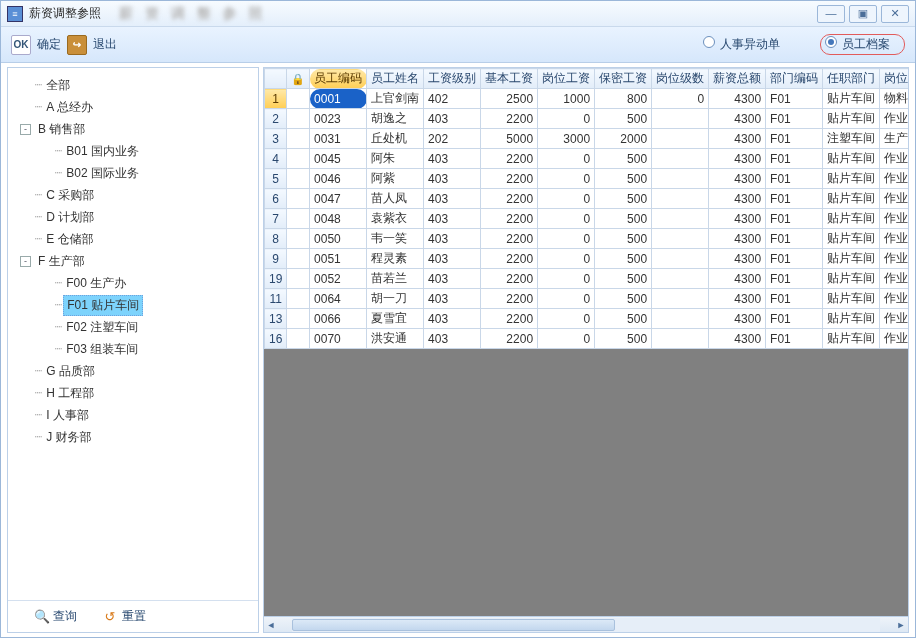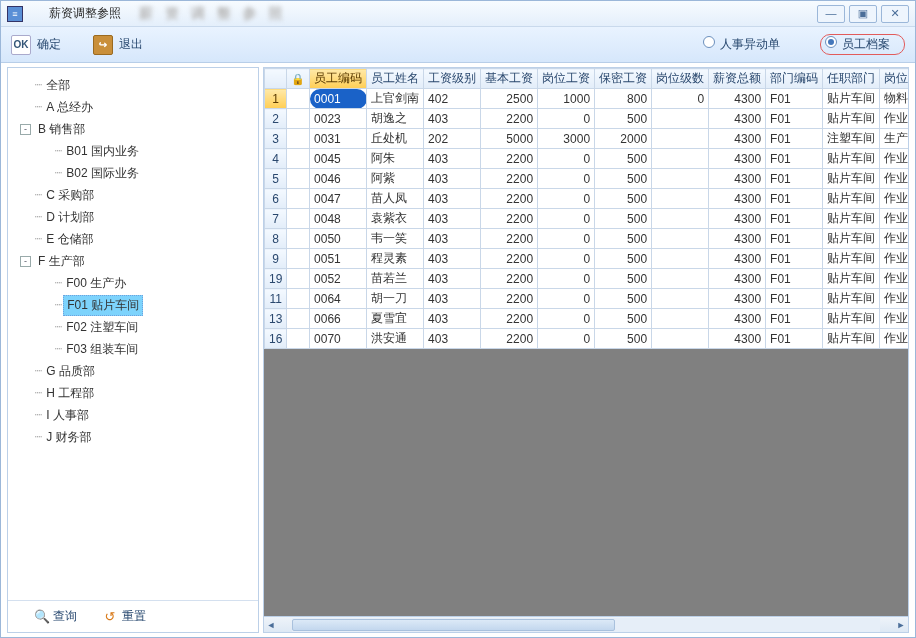--- a/index.html
+++ b/index.html
@@ -1,26 +1,26 @@
 <!DOCTYPE html>
 <html><head>
 <meta charset="utf-8">
 <style>
   * { box-sizing: border-box; margin: 0; padding: 0; }
   body { font-family: "Microsoft YaHei", "SimSun", Arial, sans-serif; font-size: 12px; background: #fff; color: #333; }
   .window { width: 916px; height: 638px; border: 1px solid #9bb7d9; background: #fff; display: flex; flex-direction: column; position: relative; }
   .titlebar { height: 26px; background: linear-gradient(#f7fbff, #e4effb); border-bottom: 1px solid #c9d9ec; display: flex; align-items: center; padding: 0 6px; }
   .titlebar .ticon { width: 16px; height: 16px; background: #5a8fd6; border: 1px solid #336; margin-right: 6px; display:flex; align-items:center; justify-content:center; color:#fff; font-size:9px;}
-  .titlebar .title-text { flex: 0 0 auto; color: #2a2a2a; margin-left: 20px; }
+  .titlebar .title-text { flex: 0 0 auto; color: #2a2a2a; }
   .titlebar .title-blur { flex: 0 0 auto; margin-left: 18px; color: #bbb; filter: blur(2px); letter-spacing: 4px; font-size: 14px; font-weight: bold;}
   .titlebar .spacer { flex: 1; }
   .win-btn { width: 28px; height: 18px; border: 1px solid #9bb7d9; background: #eef5fd; margin-left: 4px; display:flex; align-items:center; justify-content:center; border-radius:2px; cursor:pointer; color:#4a6; }
   .win-btn span{ color:#4b6e99; font-family: Arial; font-size:11px; line-height:1;}
   
-  .toolbar { height: 36px; background: linear-gradient(#e9f3ff, #d6e7fb); border-bottom: 1px solid #b8cee8; display:flex; align-items:center; padding: 0 10px; gap: 32px; }
+  .toolbar { height: 36px; background: linear-gradient(#e9f3ff, #d6e7fb); border-bottom: 1px solid #b8cee8; display:flex; align-items:center; padding: 0 10px; gap: 6px; }
   .tbtn { display:flex; align-items:center; gap:6px; cursor:pointer; color:#28486f; }
   .tbtn .ic { width:20px; height:20px; display:flex; align-items:center; justify-content:center; border:1px solid #aac; background:#fff; border-radius:2px; font-size:10px; color:#357; font-weight:bold;}
   .tbtn .ic.exit { background:#c98f3a; border-color:#9a6a20; color:#fff;}
   .toolbar .spacer { flex:1; }
   .radio-wrap { display:flex; align-items:center; gap: 40px; }
   .radio-item { display:flex; gap:5px; cursor:pointer; color:#28486f; }
   .radio-dot { width:12px; height:12px; border:1px solid #6c90bd; border-radius:50%; display:flex; align-items:center; justify-content:center; background:#fff;}
   .radio-dot.filled::after { content:""; width:6px; height:6px; border-radius:50%; background:#4477bb; display:block;}
   .radio-highlight { border:1px solid #e25b5b; border-radius:10px; padding: 1px 14px 1px 4px; display:flex; align-items:center; gap:5px;}
   
@@ -207,21 +207,21 @@
     </div>
 
     <div class="right-pane">
       <div class="grid-wrap">
         <div class="grid-scroll">
           <table class="grid" id="grid">
               <thead>
                 <tr>
                   <th style="width: 26px;"></th>
                   <th style="width: 16px;"><span class="lock-icon">🔒</span></th>
-                  <th class="sel" style="width: 54px;">员工编码</th>
+                  <th class="sel" style="width: 54px; border-radius: 10px;">员工编码</th>
                   <th style="width: 56px;">员工姓名</th>
                   <th style="width: 54px;">工资级别</th>
                   <th style="width: 56px;">基本工资</th>
                   <th style="width: 56px;">岗位工资</th>
                   <th style="width: 56px;">保密工资</th>
                   <th style="width: 56px;">岗位级数</th>
                   <th style="width: 56px;">薪资总额</th>
                   <th style="width: 56px;">部门编码</th>
                   <th style="width: 56px;">任职部门</th>
                   <th style="width: 36px;">岗位</th>

